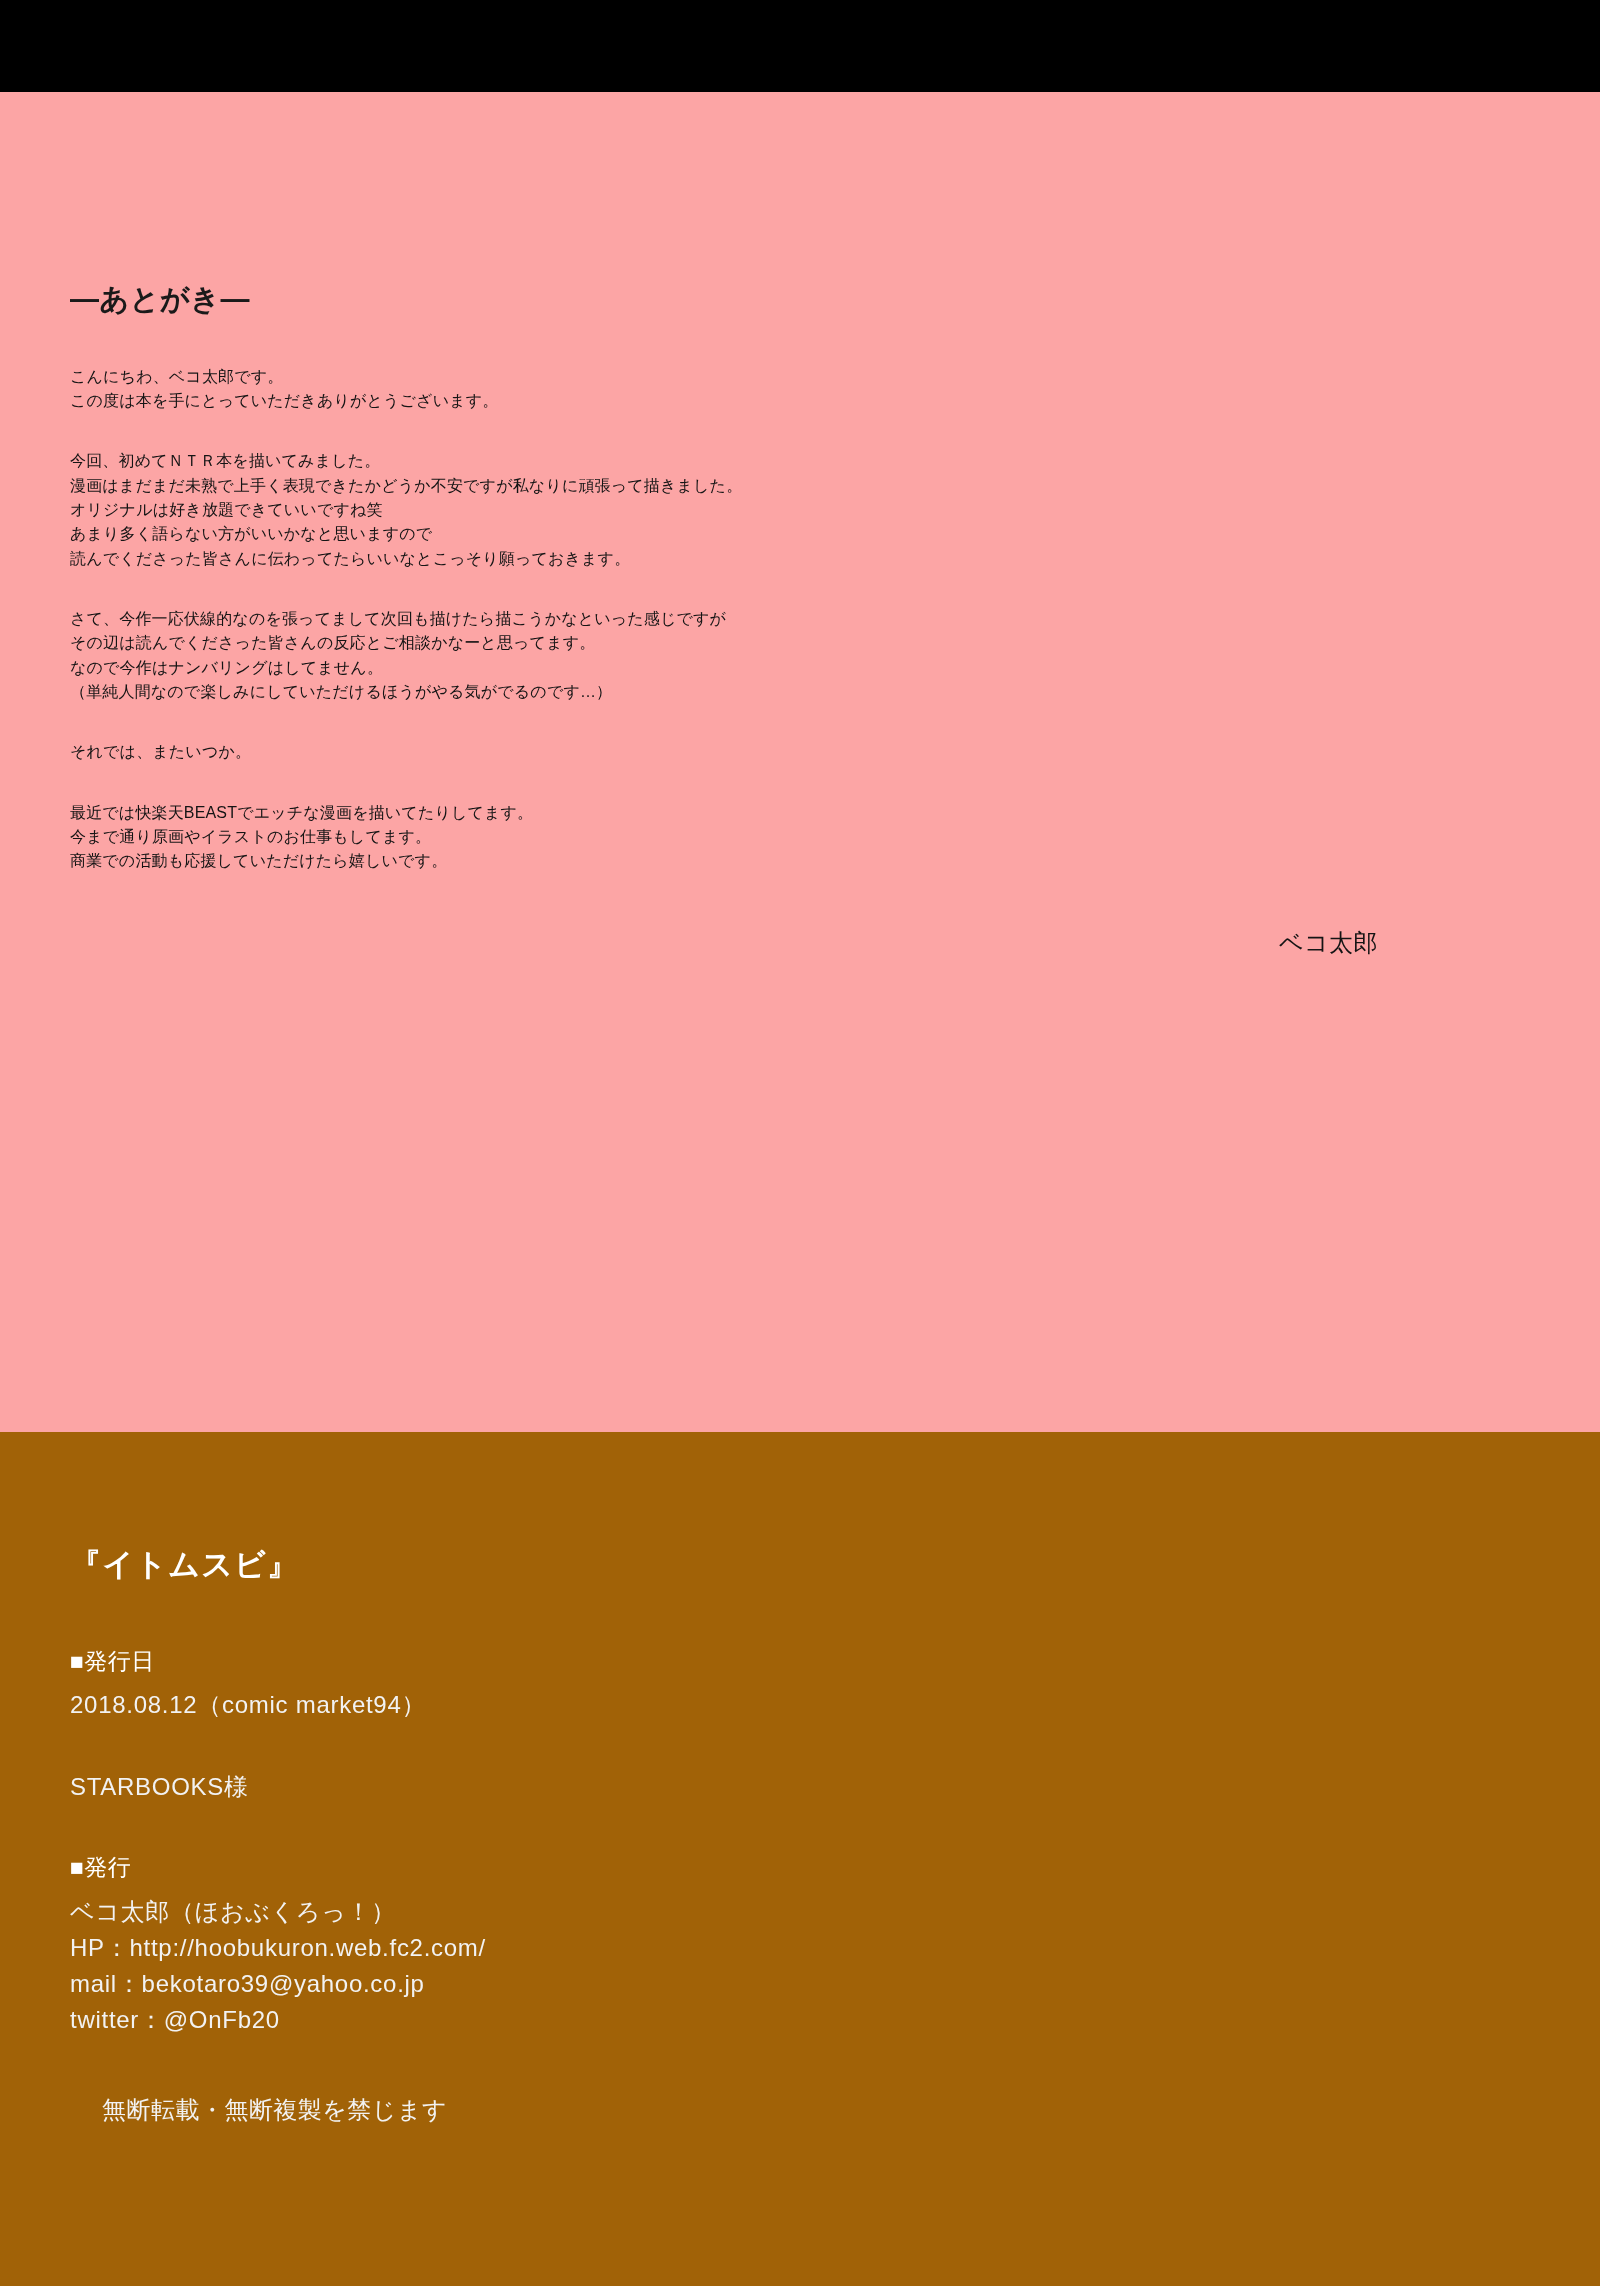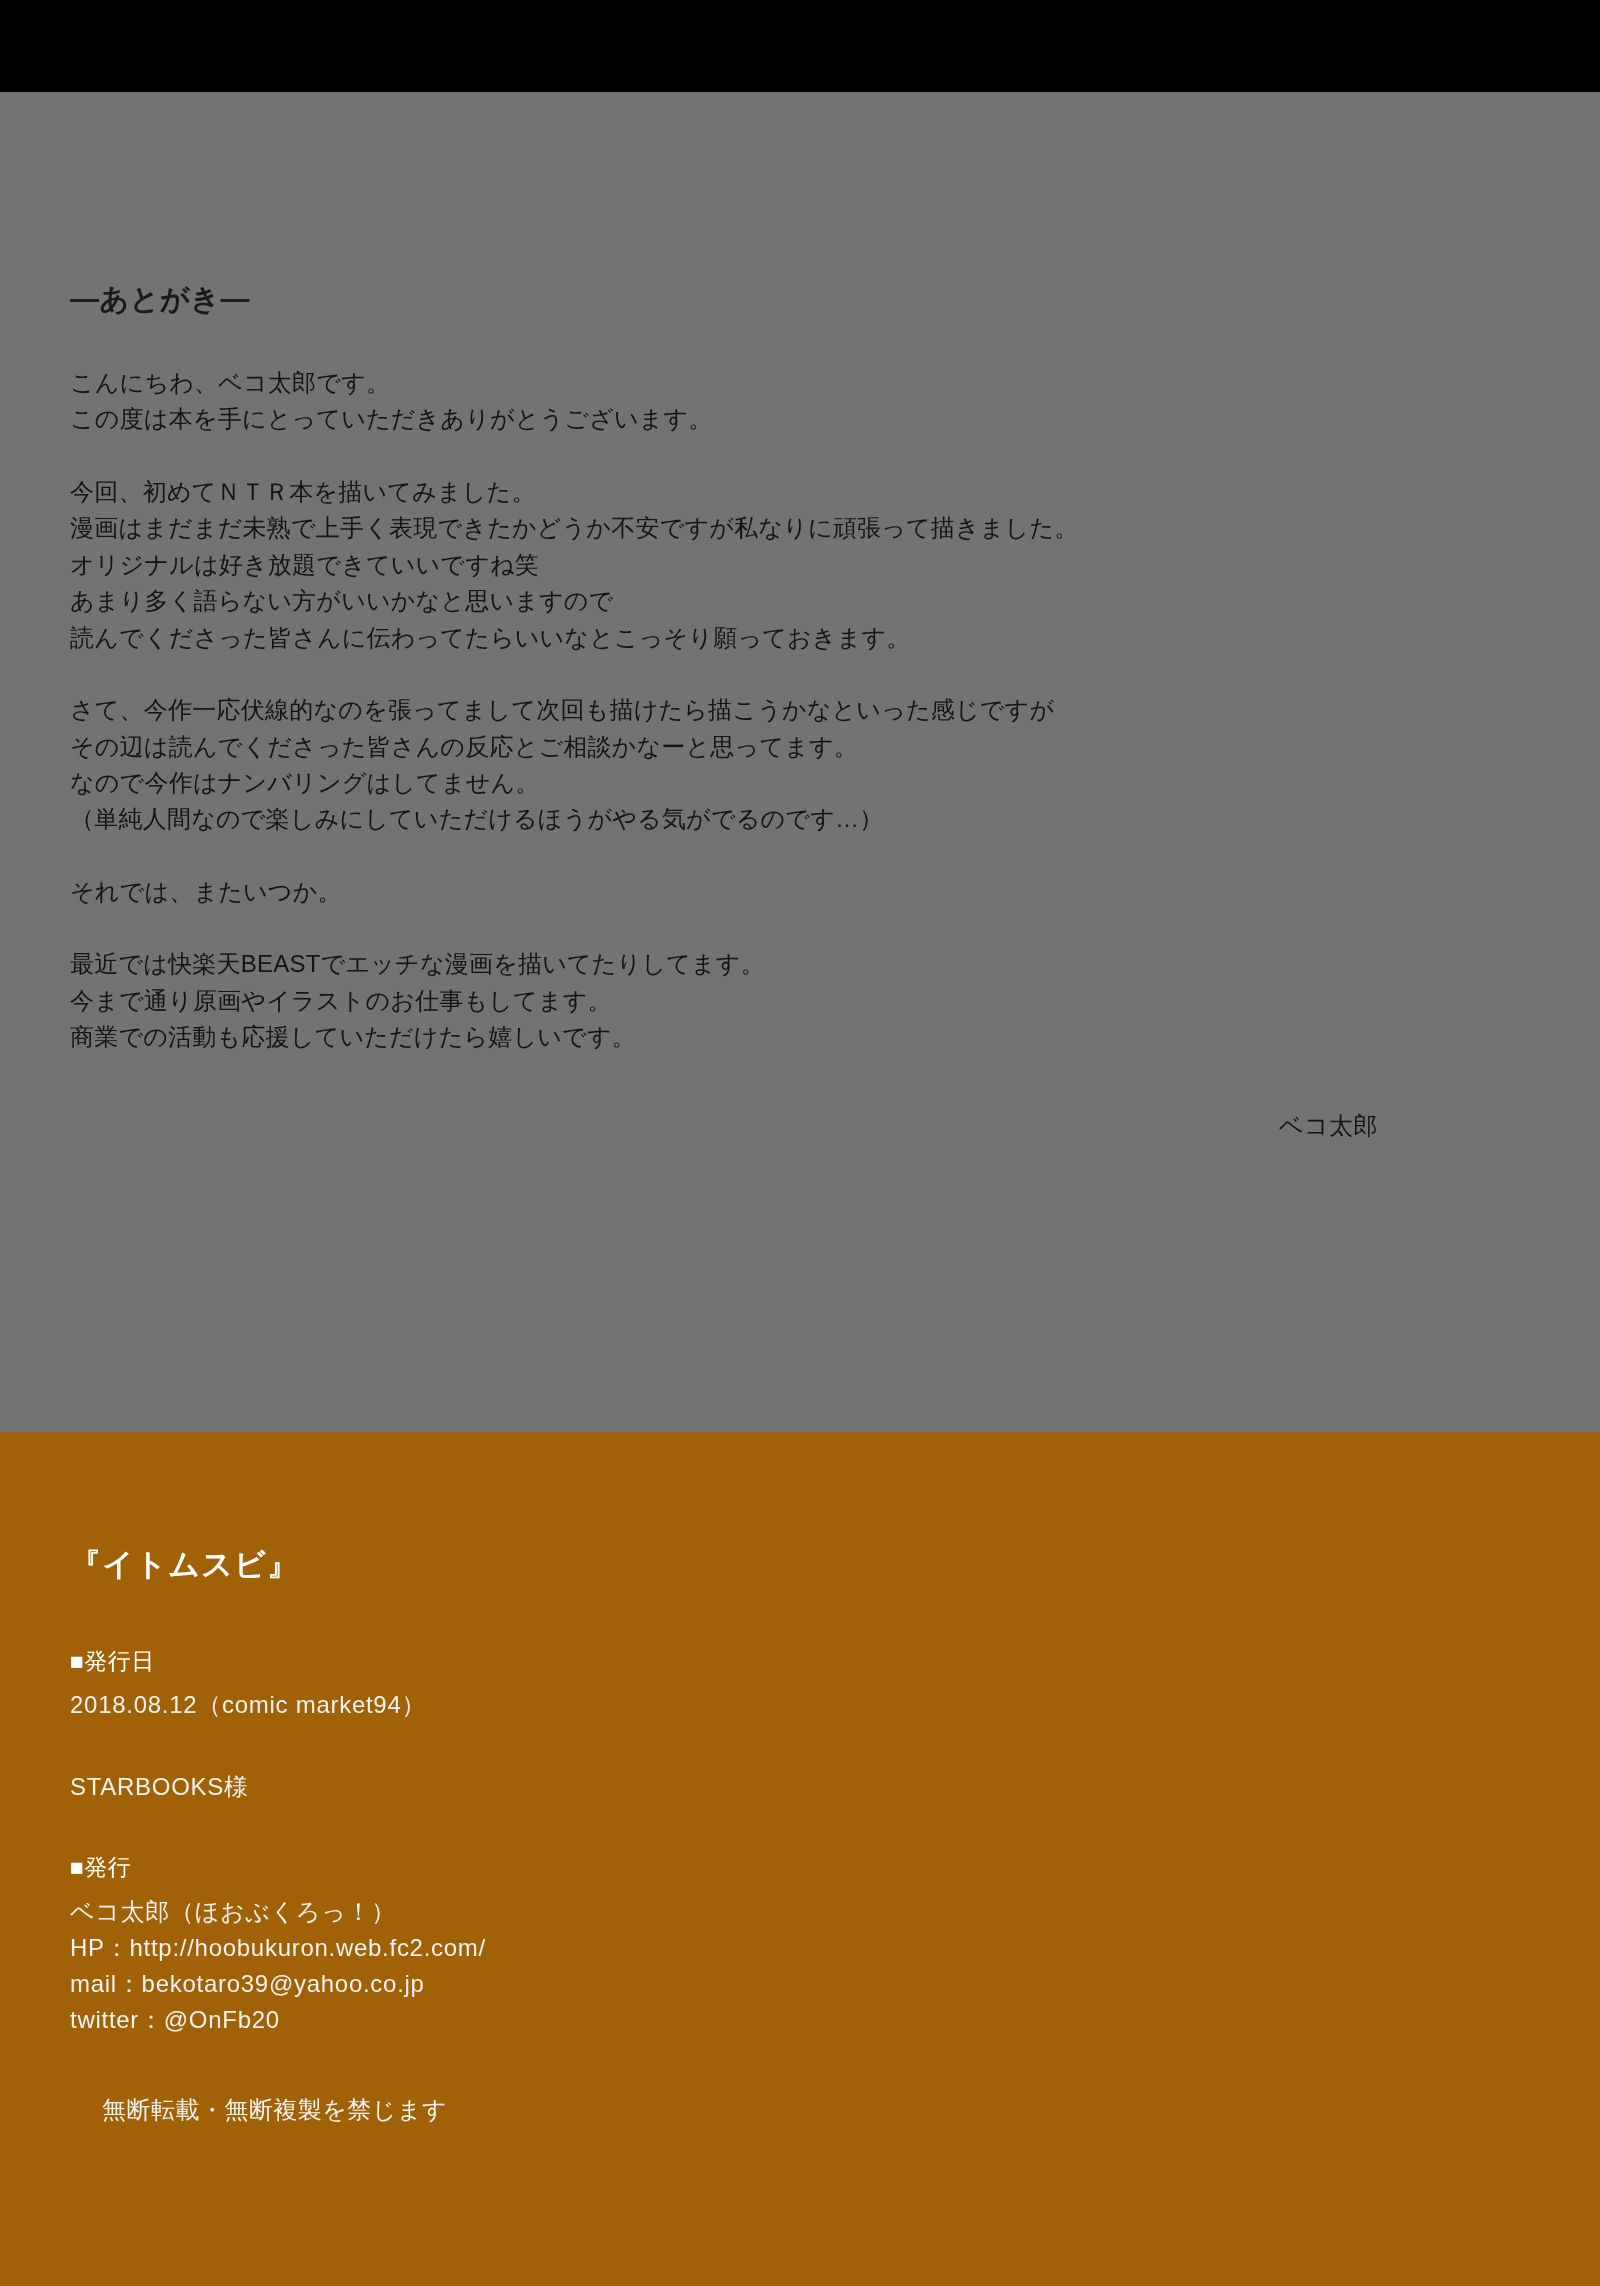--- a/index.html
+++ b/index.html
@@ -20,42 +20,42 @@
     background: #000000;
   }
 
   
   .afterword-panel {
     position: absolute;
     left: 0;
     top: 92px;
     width: 1600px;
     height: 1340px;
-    background: #737373;
+    background: #fca5a5;
     box-sizing: border-box;
   }
   .afterword-inner {
     position: absolute;
     left: 70px;
     top: 190px;
     width: 1420px;
   }
   .afterword-title {
     font-size: 29px;
     font-weight: bold;
     color: #1a1a1a;
     letter-spacing: 0.02em;
     margin: 0 0 48px 0;
     line-height: 1.2;
   }
   .para {
     margin: 0 0 36px 0;
   }
   .para .line {
-    font-size: 24px;
+    font-size: 16px;
     line-height: 1.52;
     color: #141414;
     letter-spacing: 0.01em;
     white-space: pre;
   }
   .signature {
     margin-top: 54px;
     text-align: right;
     padding-right: 112px;
   }

